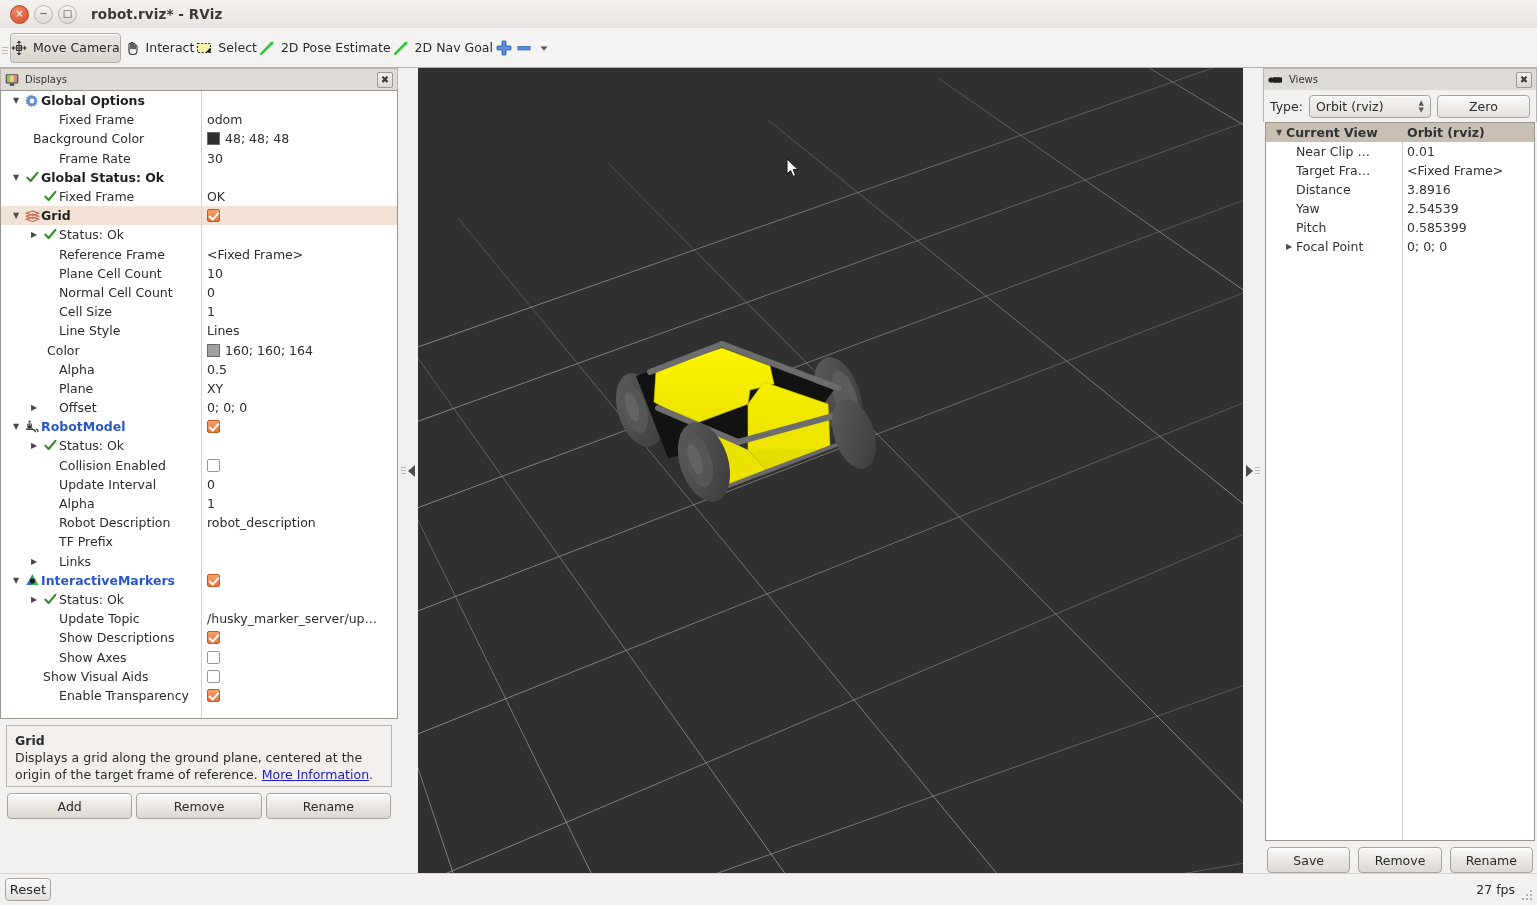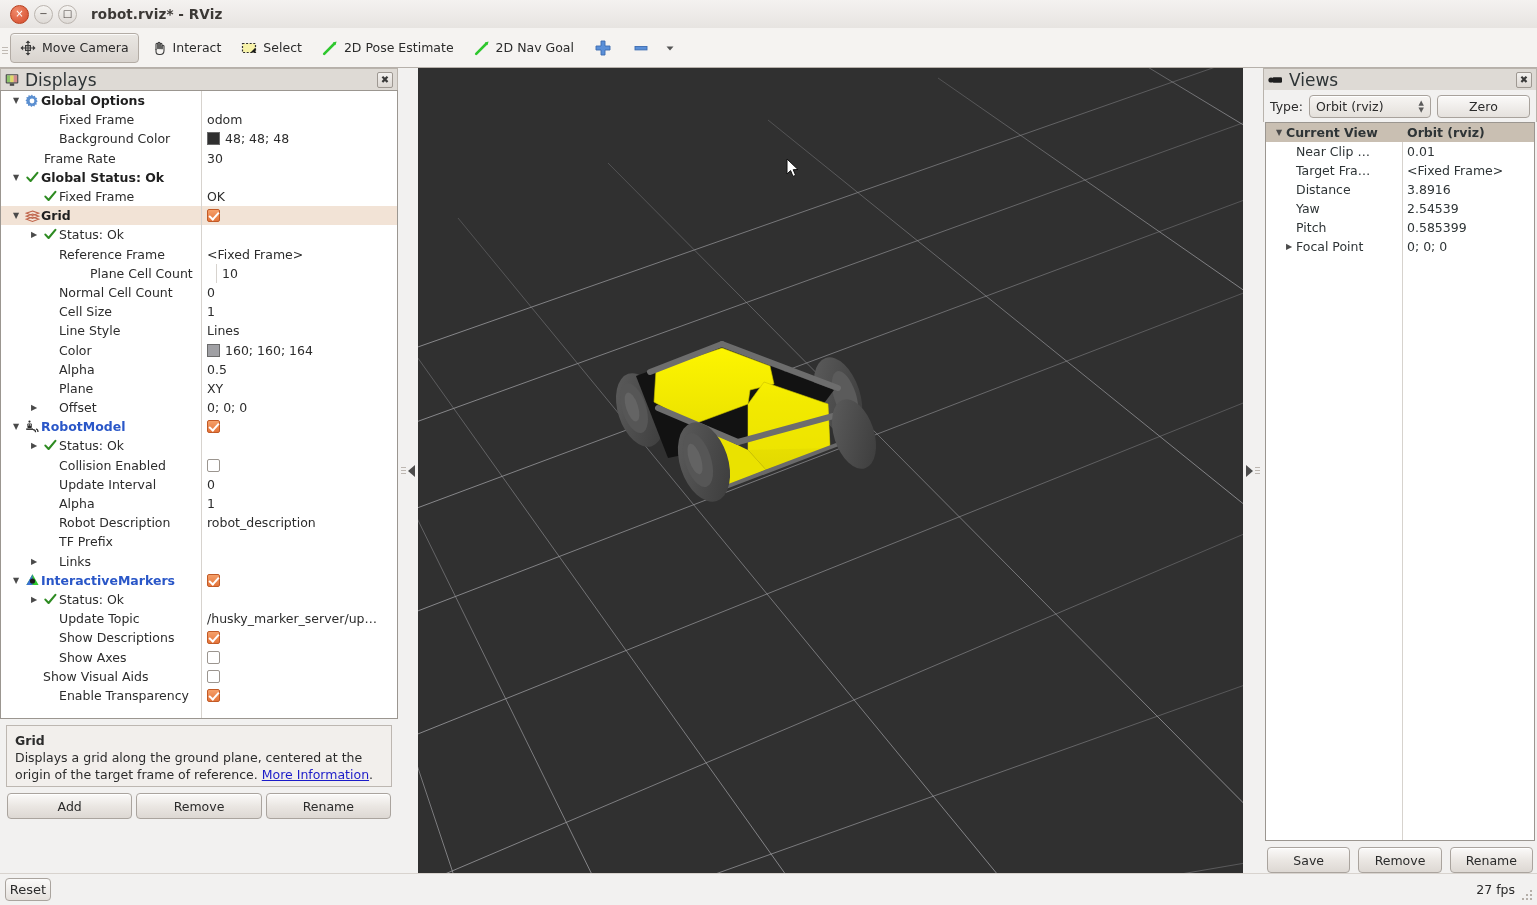--- a/index.html
+++ b/index.html
@@ -36,21 +36,21 @@
   .toolbar{
     position:absolute;left:0;top:28px;width:1537px;height:39px;
     background:#f5f3f1;
     border-bottom:1px solid #b6b0aa;
     display:flex;align-items:center;
   }
   .tb-grip{width:10px;height:39px;display:flex;align-items:center;justify-content:center;}
   .tb-grip i{display:block;width:6px;height:1px;background:#c0bab4;
      box-shadow:0 3px 0 #c0bab4,0 6px 0 #c0bab4;}
   .tbtn{
-    display:flex;align-items:center;gap:6px;height:28px;padding:0 9px;
+    display:flex;align-items:center;gap:6px;height:28px;padding:0 0;
     border-radius:4px;font-size:12.5px;color:#2b2b2b;cursor:default;
     border:1px solid transparent;white-space:nowrap;
   }
   .tbtn.active{
     background:linear-gradient(to bottom,#eae7e3,#d9d4cf);
     border:1px solid #b3aca5;
     box-shadow:inset 0 1px 0 #fbfaf9;
   }
   .tb-sep{width:2px;}
 
@@ -59,21 +59,21 @@
 
   
   .dock-left{
     position:absolute;left:0;top:68px;width:398px;height:751px;
     display:flex;flex-direction:column;
   }
   .dock-title{
     height:21px;background:#dedad5;border:1px solid #b9b3ac;border-bottom:none;
     display:flex;align-items:center;padding:0 4px;gap:6px;
   }
-  .dock-title .lbl{font-size:17px;color:#2e3436;}
+  .dock-title .lbl{font-size:10px;color:#2e3436;}
   .dock-x{
     margin-left:auto;width:14px;height:14px;border:1px solid #9e9892;border-radius:2px;
     background:linear-gradient(to bottom,#f3f1ef,#ddd8d3);
     display:flex;align-items:center;justify-content:center;
     font-size:10px;line-height:1;color:#3a3a3a;font-weight:bold;
   }
   .tree{
     flex:1;background:#ffffff;border:1px solid #9b9690;overflow:hidden;position:relative;
   }
   .tree-inner{position:relative;}
@@ -355,32 +355,32 @@
             <div class="tcol-a" style="padding-left: 26px;">
               <span class="arrow empty">▶</span>
               <span class="ticon"></span>
               <span class="tlabel ">Fixed Frame</span>
             </div>
             <div class="tcol-b">
               <span class="val">odom</span>
             </div>
           </div>
           <div class="trow">
-            <div class="tcol-a" style="padding-left: 26px;">
+            <div class="tcol-a" style="">
               <span class="arrow empty">▶</span>
               <span class="ticon"></span>
               <span class="tlabel ">Background Color</span>
             </div>
             <div class="tcol-b">
               <span class="swatch" style="background: rgb(48, 48, 48);"></span>
               <span class="val">48; 48; 48</span>
             </div>
           </div>
           <div class="trow">
-            <div class="tcol-a" style="padding-left: 11px;">
+            <div class="tcol-a" style="padding-left: 26px;">
               <span class="arrow empty">▶</span>
               <span class="ticon"></span>
               <span class="tlabel ">Frame Rate</span>
             </div>
             <div class="tcol-b">
               <span class="val">30</span>
             </div>
           </div>
           <div class="trow">
             <div class="tcol-a" style="padding-left: 8px;">
@@ -450,21 +450,21 @@
             <div class="tcol-a" style="padding-left: 26px;">
               <span class="arrow empty">▶</span>
               <span class="ticon"></span>
               <span class="tlabel ">Reference Frame</span>
             </div>
             <div class="tcol-b">
               <span class="val">&lt;Fixed Frame&gt;</span>
             </div>
           </div>
           <div class="trow">
-            <div class="tcol-a" style="padding-left: 42px; margin-left: 15px;">
+            <div class="tcol-a" style="padding-left: 26px;">
               <span class="arrow empty">▶</span>
               <span class="ticon"></span>
               <span class="tlabel ">Plane Cell Count</span>
             </div>
             <div class="tcol-b">
               <span class="val">10</span>
             </div>
           </div>
           <div class="trow">
             <div class="tcol-a" style="padding-left: 26px;">
@@ -490,21 +490,21 @@
             <div class="tcol-a" style="padding-left: 26px;">
               <span class="arrow empty">▶</span>
               <span class="ticon"></span>
               <span class="tlabel ">Line Style</span>
             </div>
             <div class="tcol-b">
               <span class="val">Lines</span>
             </div>
           </div>
           <div class="trow">
-            <div class="tcol-a" style="padding-left: 26px;">
+            <div class="tcol-a" style="padding-left: 14px;">
               <span class="arrow empty">▶</span>
               <span class="ticon"></span>
               <span class="tlabel ">Color</span>
             </div>
             <div class="tcol-b">
               <span class="swatch" style="background: rgb(160, 160, 164);"></span>
               <span class="val">160; 160; 164</span>
             </div>
           </div>
           <div class="trow">

